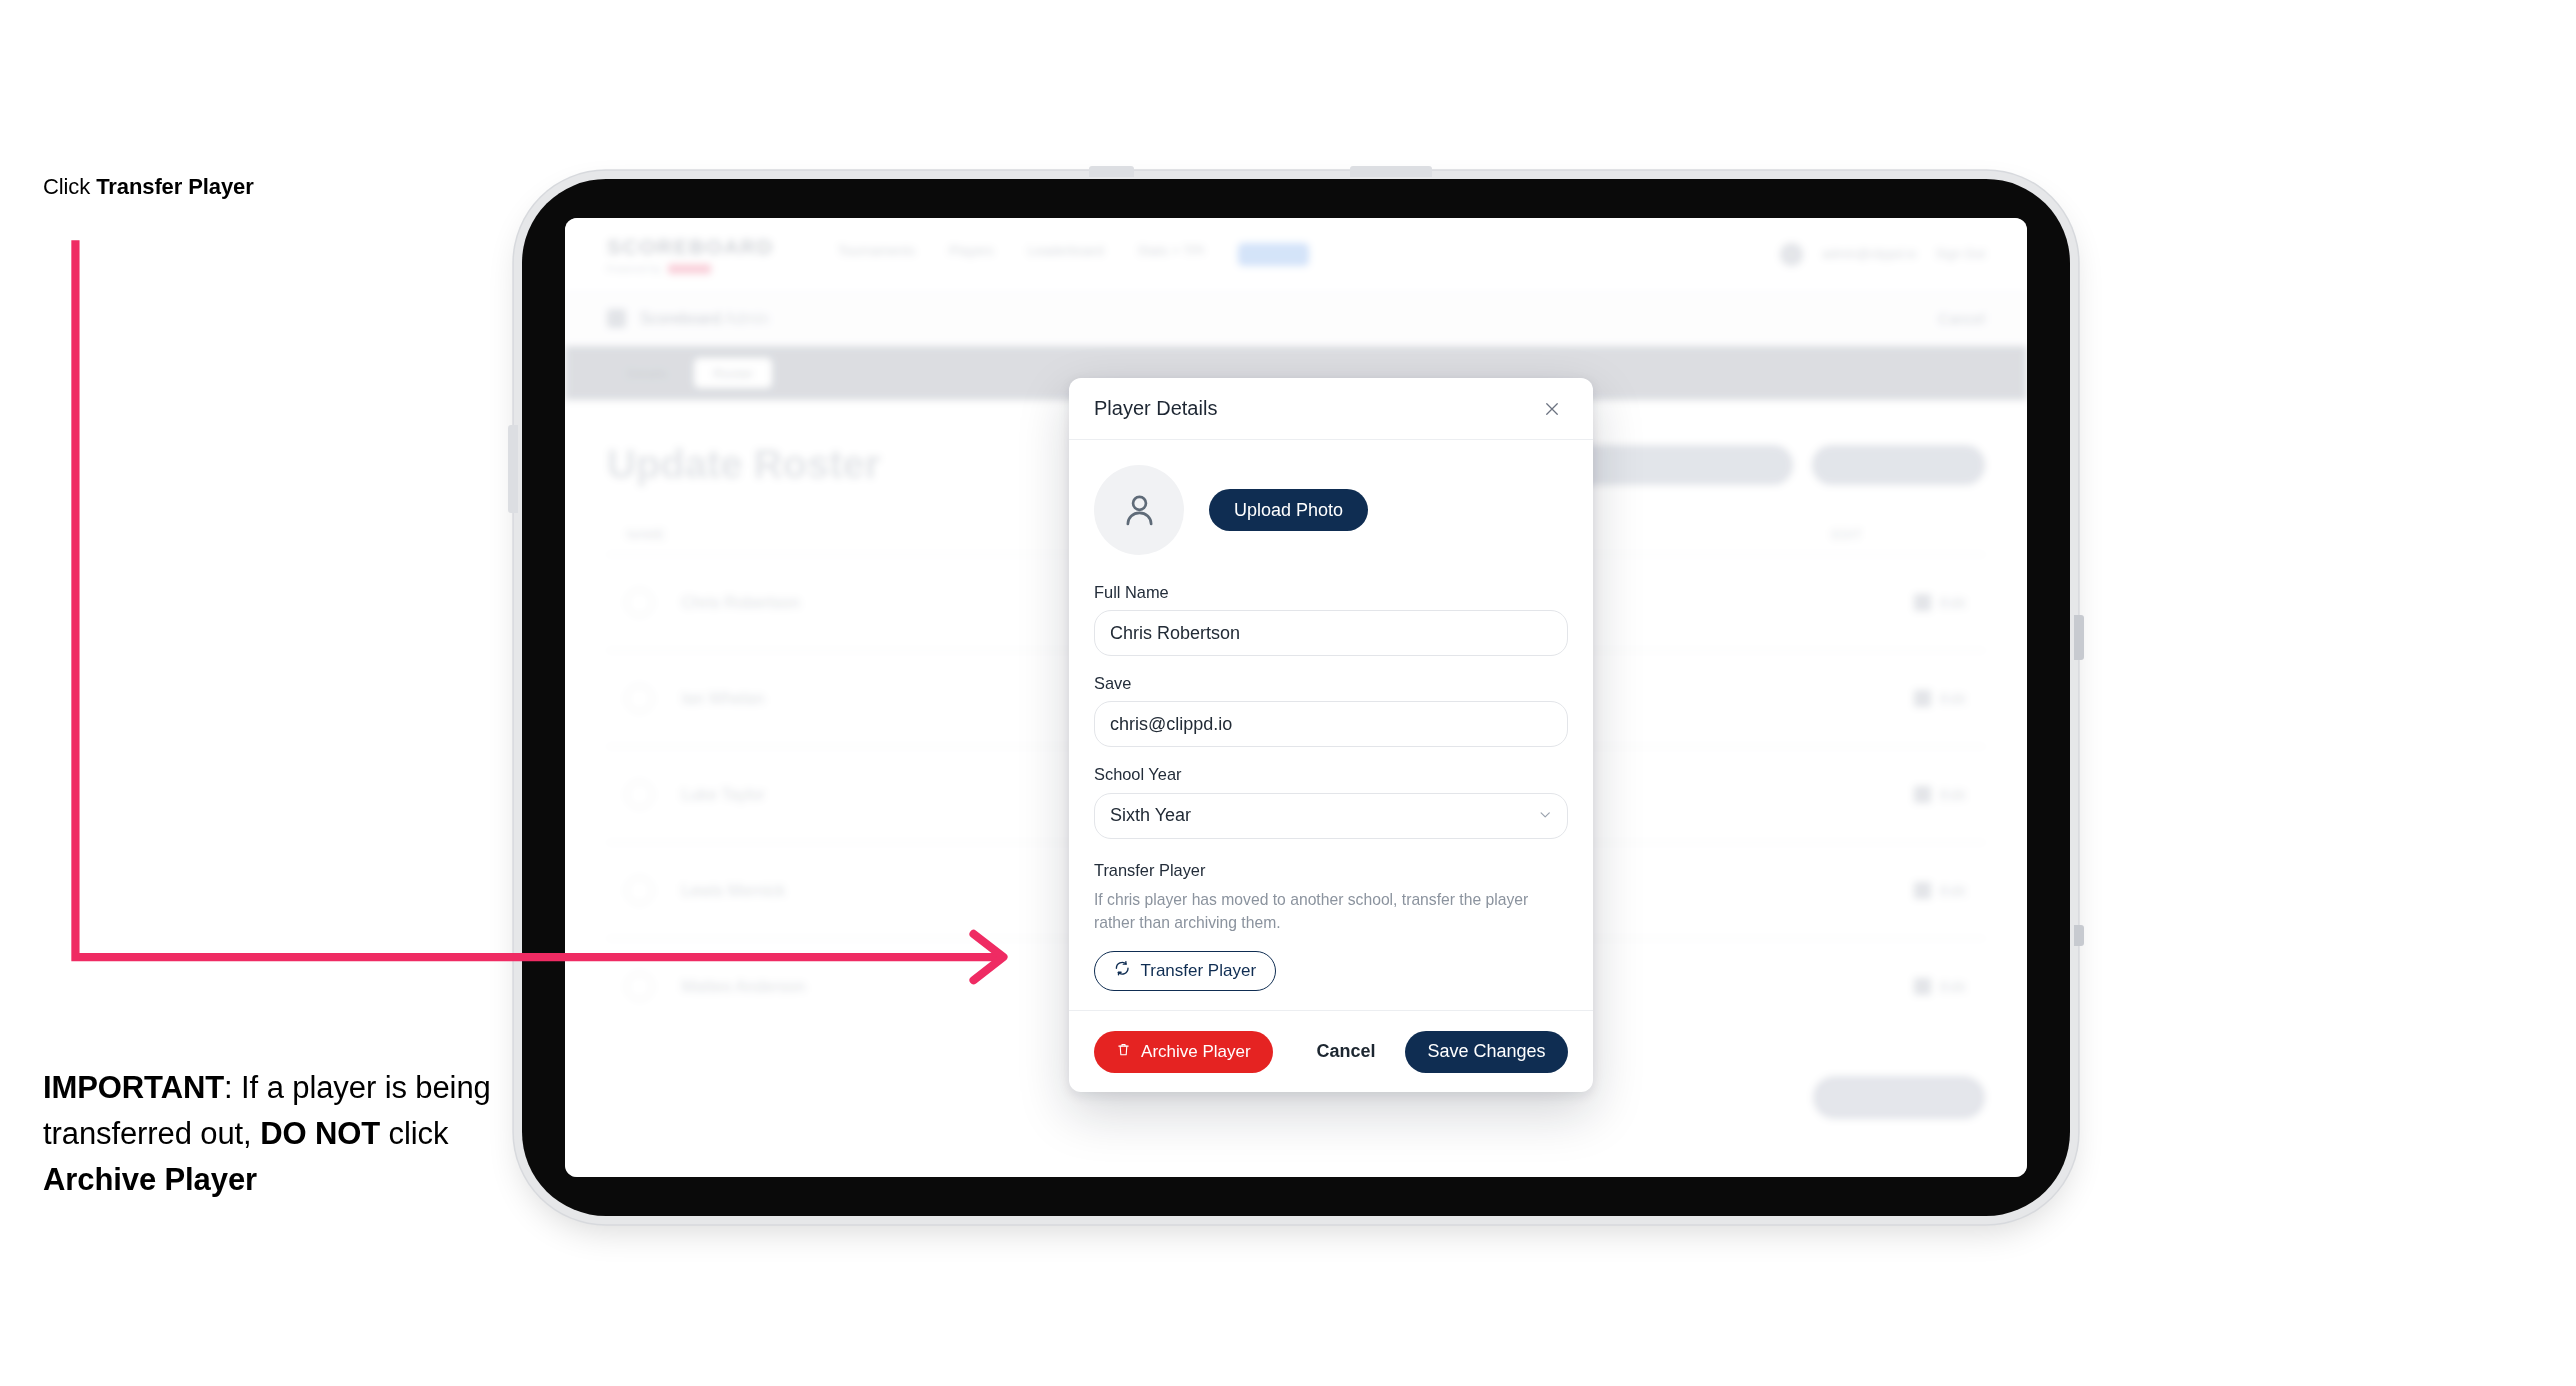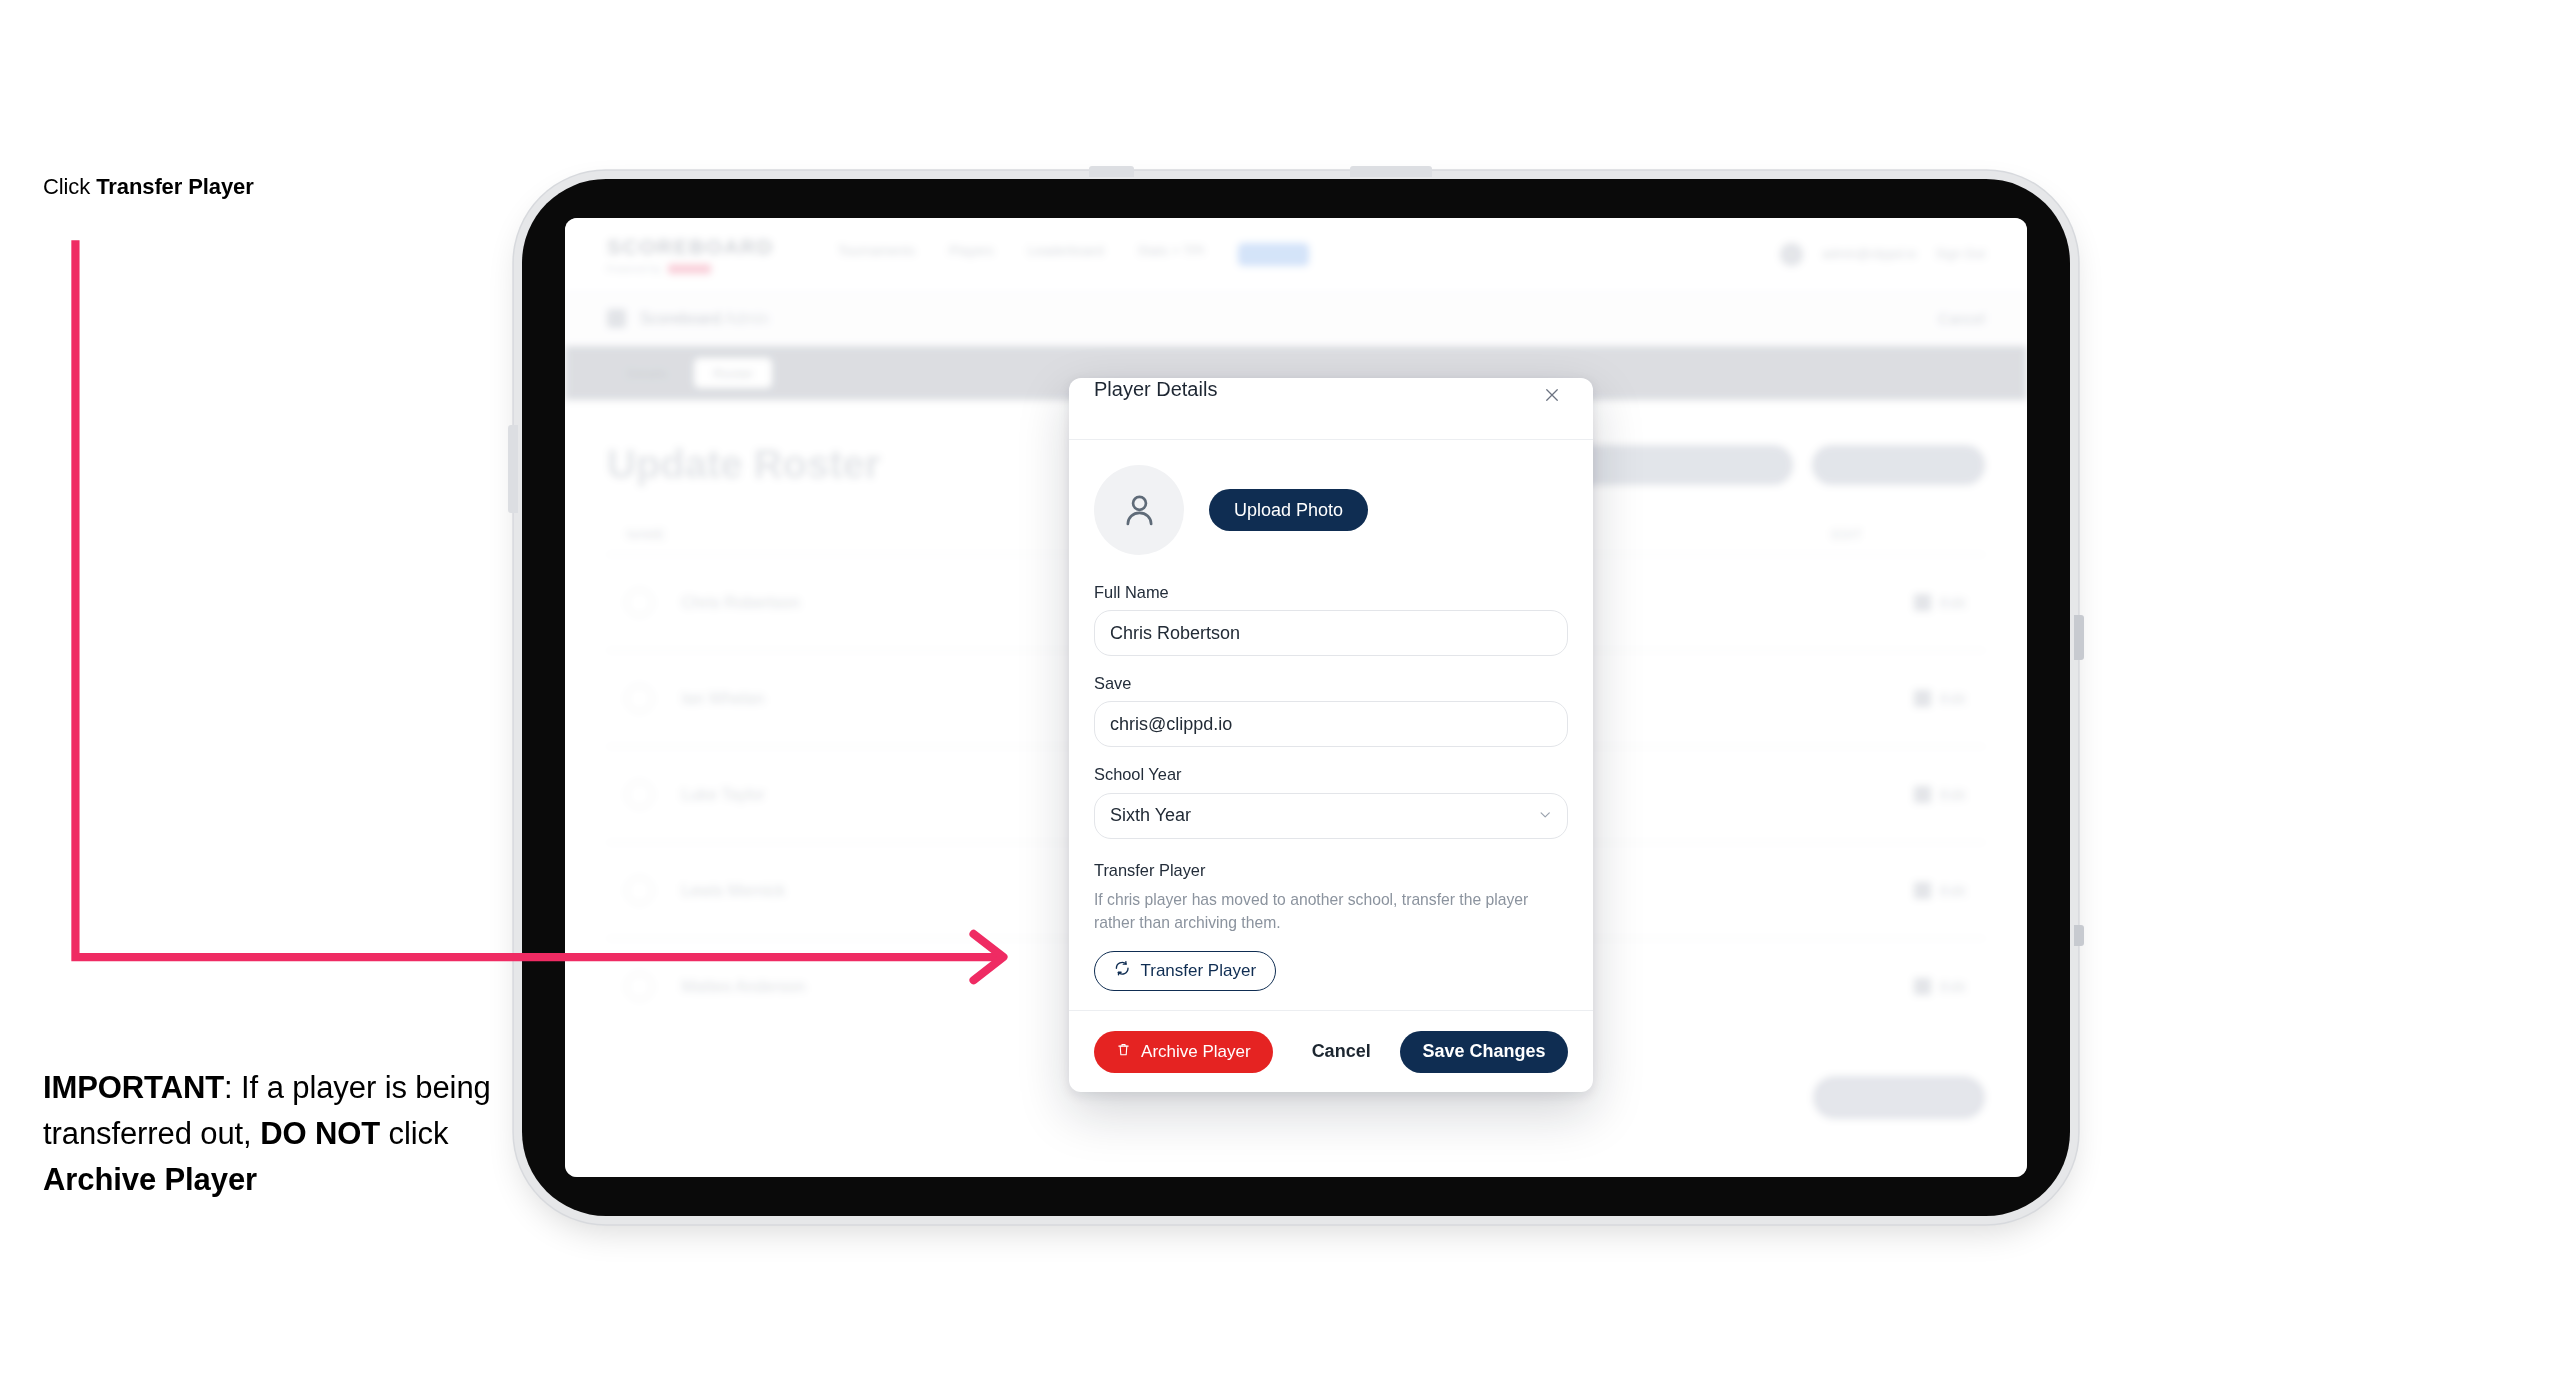--- a/index.html
+++ b/index.html
@@ -110,21 +110,21 @@
 
   
   .overlay{position:absolute;inset:0;background:rgba(255,255,255,0.30);}
   .modal{
     position:absolute;left:504px;top:160px;width:524px;
     background:#ffffff;border-radius:12px;
     box-shadow:0 19.4px 52px rgba(16,24,40,.18), 0 3.7px 12px rgba(16,24,40,.09);
     overflow:hidden;
   }
   .modal-head{
-    height:61px;border-bottom:0.7px solid #eceef1;display:flex;align-items:flex-start;
+    height:61px;border-bottom:0.7px solid #eceef1;display:flex;align-items:center;
     padding:0 25px;
   }
   .modal-title{font-size:20px;color:#1e2733;font-weight:400;}
   .modal-close{
     margin-left:auto;width:33px;height:33px;display:flex;align-items:center;justify-content:center;
     cursor:pointer;
   }
   .modal-close svg{display:block;}
   .modal-body{padding:25px 25px 19.4px 25px;}
 
@@ -169,21 +169,21 @@
     background:#e52322;border:none;color:#fff;border-radius:22.4px;height:42px;padding:0 22.4px;
     font-size:17px;font-family:inherit;cursor:pointer;
   }
   .foot-right{margin-left:auto;display:flex;align-items:center;gap:25px;}
   .cancel-btn{
     background:none;border:none;font-size:18px;color:#1c2630;font-weight:700;
     font-family:inherit;cursor:pointer;padding:0 4.5px;
   }
   .save-btn{
     background:#0f2d52;border:none;color:#fff;border-radius:22.4px;height:42px;padding:0 22.4px;
-    font-size:18px;font-weight:700;font-family:inherit;cursor:pointer;
+    font-size:18px;font-weight:400;font-family:inherit;cursor:pointer;
   }
 </style>
 </head>
 <body>
 
 <div class="anno-top">
   <span>Click </span><b>Transfer Player</b>
 </div>
 
 <div class="anno-bottom">

